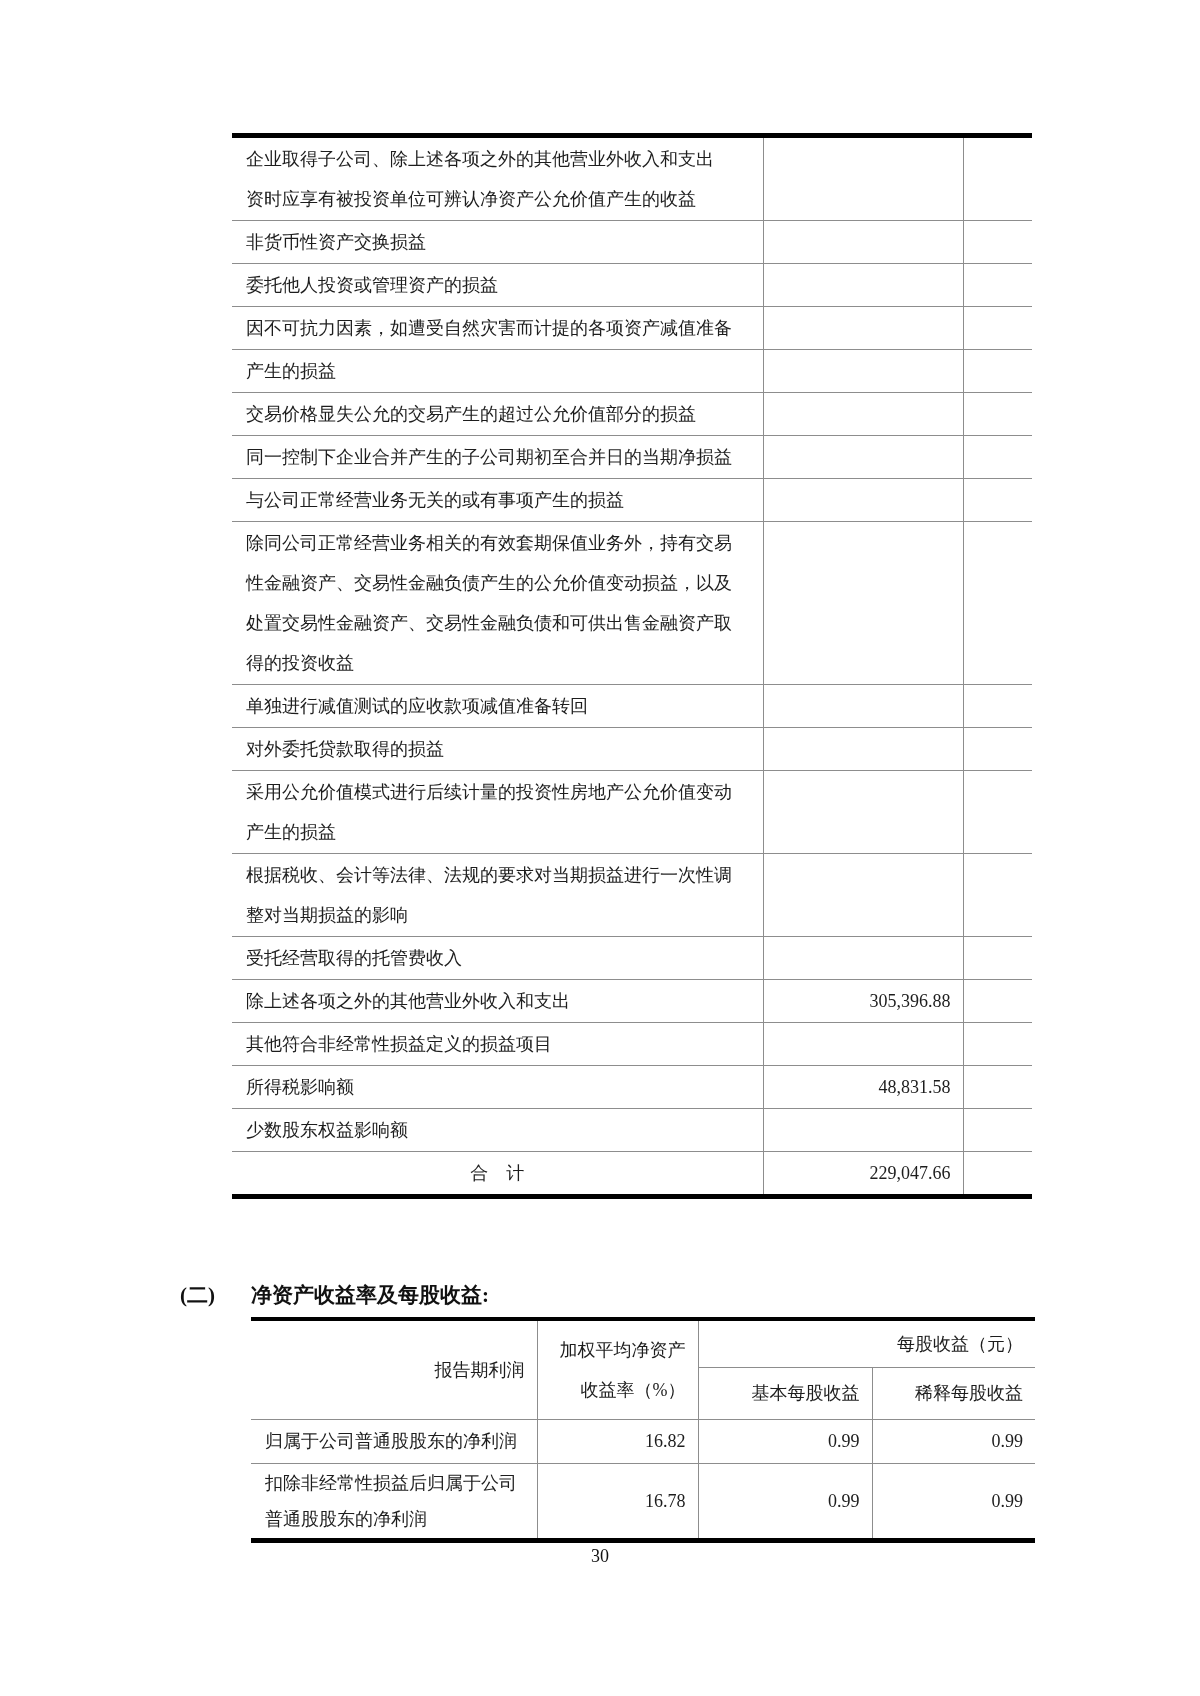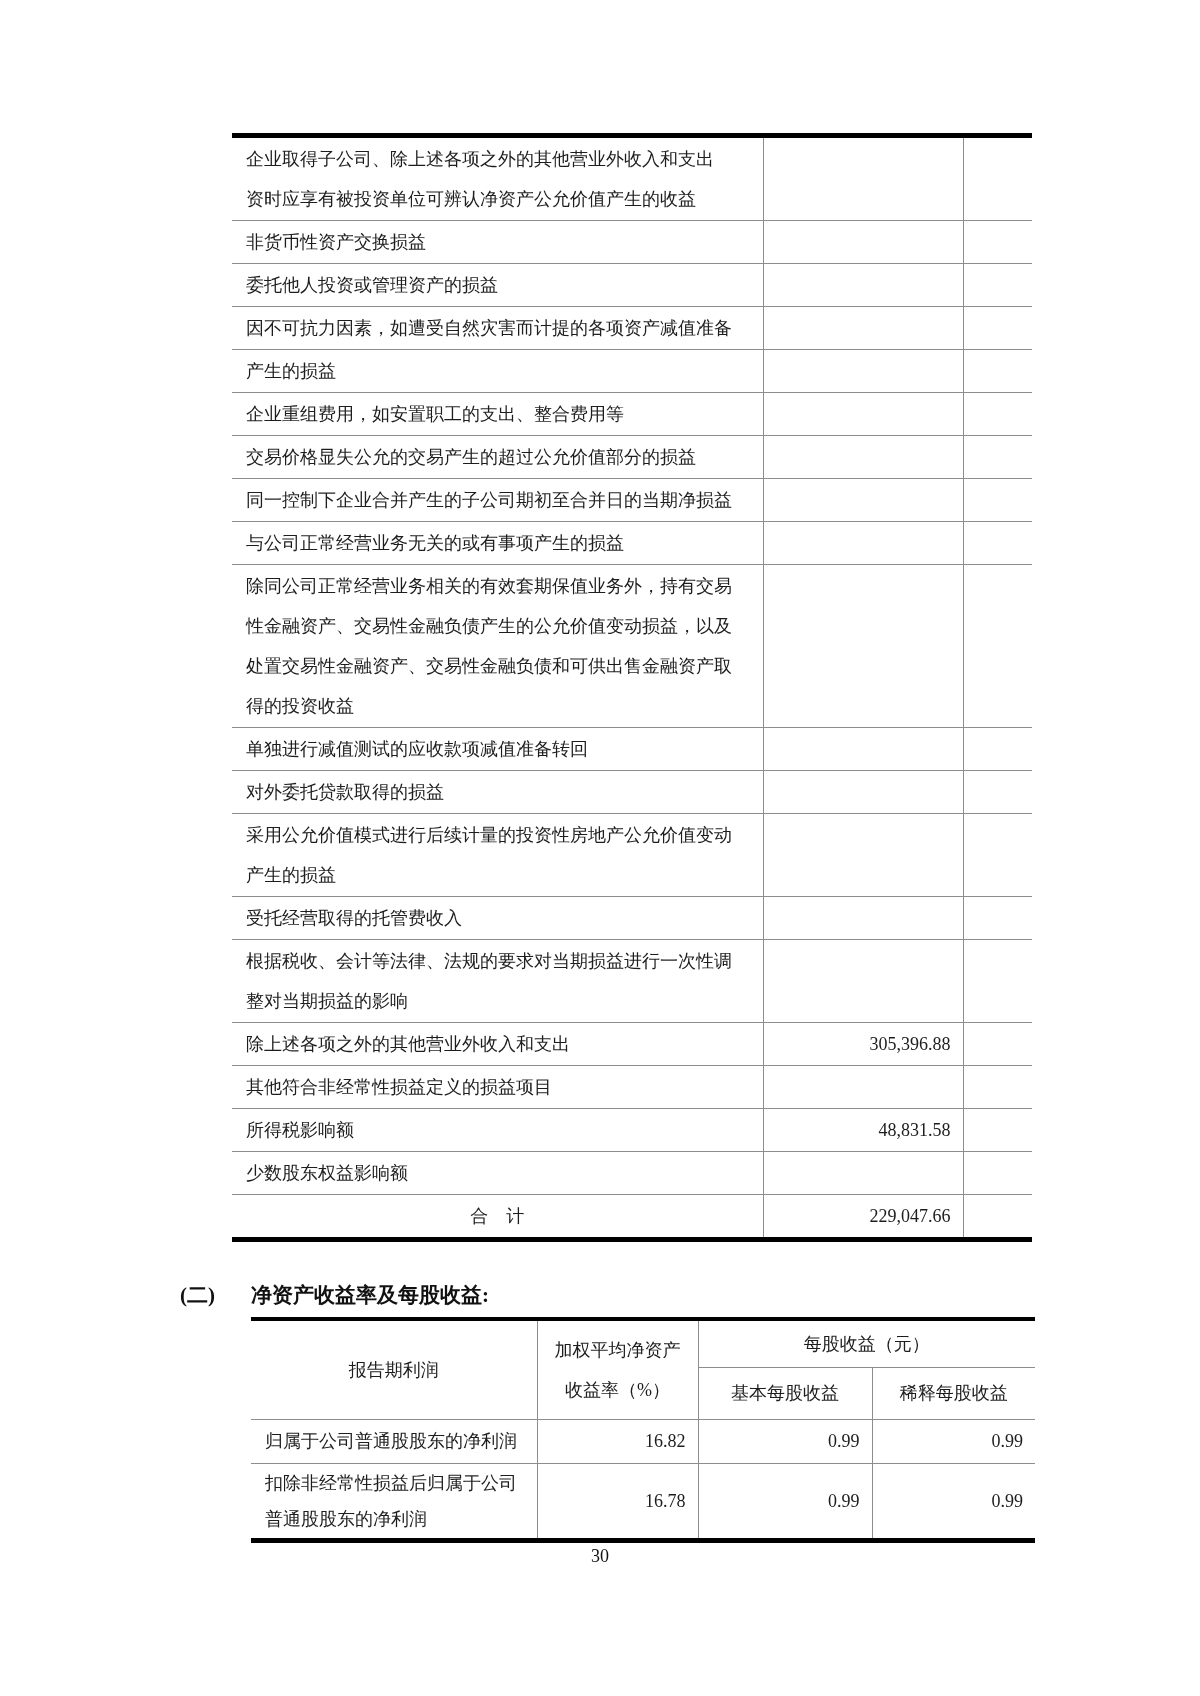--- a/index.html
+++ b/index.html
@@ -54,21 +54,21 @@
     font-size:18px;
     vertical-align:middle;
     padding:1px 12px;
   }
   table.t2 tr td:first-child { border-left:none; }
   table.t2 tr td:last-child  { border-right:none; }
   table.t2 tr.h1 { height:48px; }
   table.t2 tr.h2 { height:52px; }
   table.t2 tr.d1 { height:44px; }
   table.t2 tr.d2 { height:74px; }
-  table.t2 td.hc { text-align:center; line-height:40px; }
+  table.t2 td.hc { text-align:right; line-height:40px; }
   table.t2 td.lbl { text-align:left; padding:1px 14px; line-height:36px; white-space:pre-line; }
   table.t2 td.num { text-align:right; padding-right:12px; line-height:36px; }
 
   
   .page-number {
     position:absolute; top:1546px; left:0; width:1200px;
     text-align:center; font-size:18px; color:#111;
   }
 </style>
 </head>
@@ -103,25 +103,20 @@
         <td class="c1">因不可抗力因素，如遭受自然灾害而计提的各项资产减值准备</td>
         <td class="c2"></td>
         <td class="c3"></td>
       </tr>
       <tr>
         <td class="c1">产生的损益</td>
         <td class="c2"></td>
         <td class="c3"></td>
       </tr>
       <tr>
-        <td class="c1">企业重组费用，如安置职工的支出、整合费用等</td>
-        <td class="c2"></td>
-        <td class="c3"></td>
-      </tr>
-      <tr>
         <td class="c1">交易价格显失公允的交易产生的超过公允价值部分的损益</td>
         <td class="c2"></td>
         <td class="c3"></td>
       </tr>
       <tr>
         <td class="c1">同一控制下企业合并产生的子公司期初至合并日的当期净损益</td>
         <td class="c2"></td>
         <td class="c3"></td>
       </tr>
       <tr>
@@ -147,27 +142,27 @@
         <td class="c2"></td>
         <td class="c3"></td>
       </tr>
       <tr>
         <td class="c1">采用公允价值模式进行后续计量的投资性房地产公允价值变动
 产生的损益</td>
         <td class="c2"></td>
         <td class="c3"></td>
       </tr>
       <tr>
-        <td class="c1">受托经营取得的托管费收入</td>
-        <td class="c2"></td>
-        <td class="c3"></td>
-      </tr>
-      <tr>
         <td class="c1">根据税收、会计等法律、法规的要求对当期损益进行一次性调
 整对当期损益的影响</td>
+        <td class="c2"></td>
+        <td class="c3"></td>
+      </tr>
+      <tr>
+        <td class="c1">受托经营取得的托管费收入</td>
         <td class="c2"></td>
         <td class="c3"></td>
       </tr>
       <tr>
         <td class="c1">除上述各项之外的其他营业外收入和支出</td>
         <td class="c2">305,396.88</td>
         <td class="c3"></td>
       </tr>
       <tr>
         <td class="c1">其他符合非经常性损益定义的损益项目</td>

